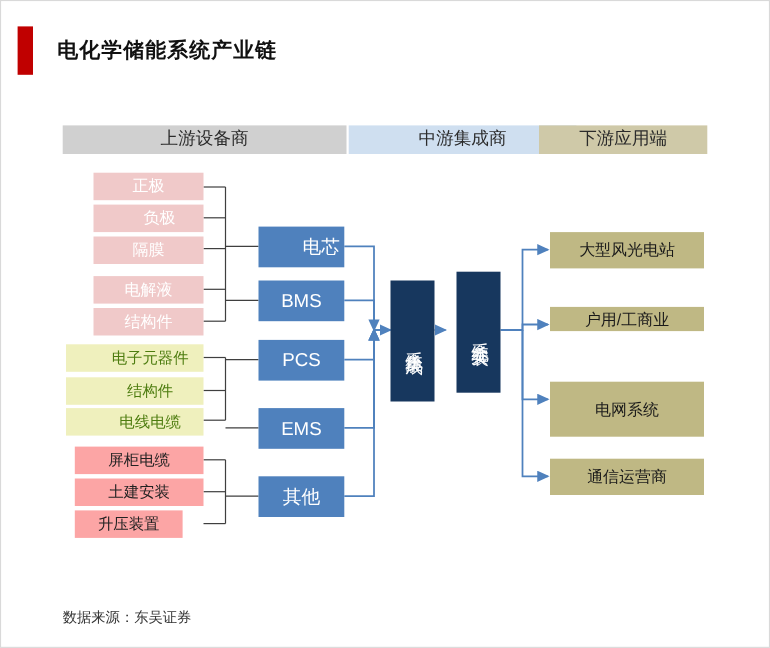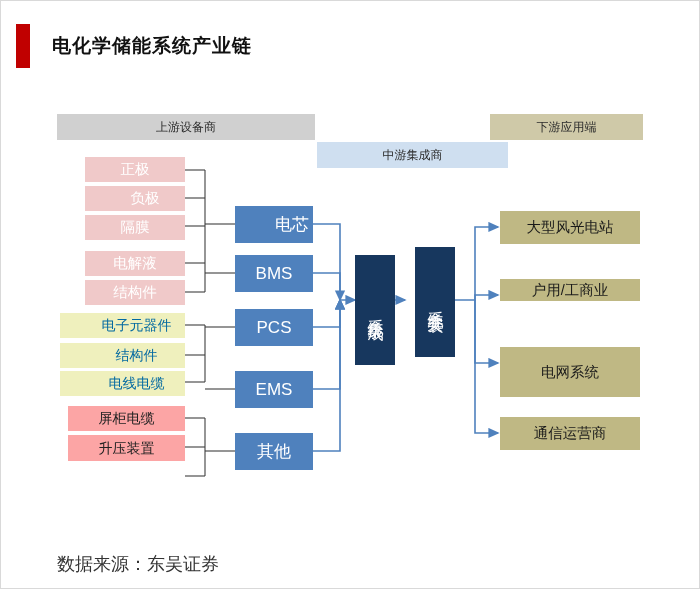--- a/index.html
+++ b/index.html
@@ -42,35 +42,34 @@
     font-weight: bold;
     letter-spacing: 1px;
     color: #111111;
   }
   
   .band {
     position: absolute;
     height: 26px;
     line-height: 26px;
     text-align: center;
-    font-size: 12px;
+    font-size: 16px;
     color: #2b2b2b;
   }
   .band-up {
     left: 57px;
     top: 114px;
     width: 258px;
     background: #d0d0d0;
   }
   .band-mid {
     left: 317px;
     top: 114px;
-    width: 191px;
+    width: 207px;
     background: #cfdff0;
-    margin-top: 28px;
   }
   .band-down {
     left: 490px;
     top: 114px;
     width: 153px;
     background: #cfc9a8;
   }
   
   .node {
     position: absolute;
@@ -83,21 +82,21 @@
     color: #222222;
     border: 1px solid rgba(255,255,255,0);
   }
   .pink {
     background: #f0c9c9;
     color: #ffffff;
     font-size: 14.5px;
   }
   .yellow {
     background: #eff0bd;
-    color: #0369a1;
+    color: #4d7c0f;
     padding-left: 28px;
   }
   .lightblue {
     background: #fca5a5;
     color: #222222;
   }
   .blue {
     background: #4f81bd;
     color: #ffffff;
     font-size: 17px;
@@ -117,21 +116,21 @@
   .olive {
     background: #bfb884;
     color: #1a1a1a;
     font-size: 14.5px;
   }
   
   .source {
     position: absolute;
     left: 57px;
     top: 552px;
-    font-size: 18px;
+    font-size: 13px;
     font-family: "Liberation Serif", serif;
     color: #333333;
   }
   svg.lines {
     position: absolute;
     left: 0;
     top: 0;
     width: 700px;
     height: 589px;
     pointer-events: none;
@@ -209,21 +208,21 @@
 <div class="node pink" style="left:85px; top:215px; width:100px; height:25px;">隔膜</div>
 <div class="node pink" style="left:85px; top:251px; width:100px; height:25px;">电解液</div>
 <div class="node pink" style="left:85px; top:280px; width:100px; height:25px;">结构件</div>
 
 <div class="node yellow" style="left:60px; top:313px; width:125px; height:25px;">电子元器件</div>
 <div class="node yellow" style="left:60px; top:343px; width:125px; height:25px;">结构件</div>
 <div class="node yellow" style="left:60px; top:371px; width:125px; height:25px;">电线电缆</div>
 
 <div class="node lightblue" style="left:68px; top:406px; width:117px; height:25px;">屏柜电缆</div>
 <div class="node lightblue" style="left:68px; top:435px; width:117px; height:25px;">土建安装</div>
-<div class="node lightblue" style="left:68px; top:436px; width:117px; height:25px;">升压装置</div>
+<div class="node lightblue" style="left:68px; top:464px; width:98px; height:25px;">升压装置</div>
 
 <div class="node blue" style="left:235px; top:206px; width:78px; height:37px;padding-left:36px;">电芯</div>
 <div class="node blue" style="left:235px; top:255px; width:78px; height:37px;">BMS</div>
 <div class="node blue" style="left:235px; top:309px; width:78px; height:37px;">PCS</div>
 <div class="node blue" style="left:235px; top:371px; width:78px; height:37px;">EMS</div>
 <div class="node blue" style="left:235px; top:433px; width:78px; height:37px;">其他</div>
 
 <div class="node navy" style="left:355px; top:255px; width:40px; height:110px;">
   <span class="vtext">系统集成</span>
 </div>

